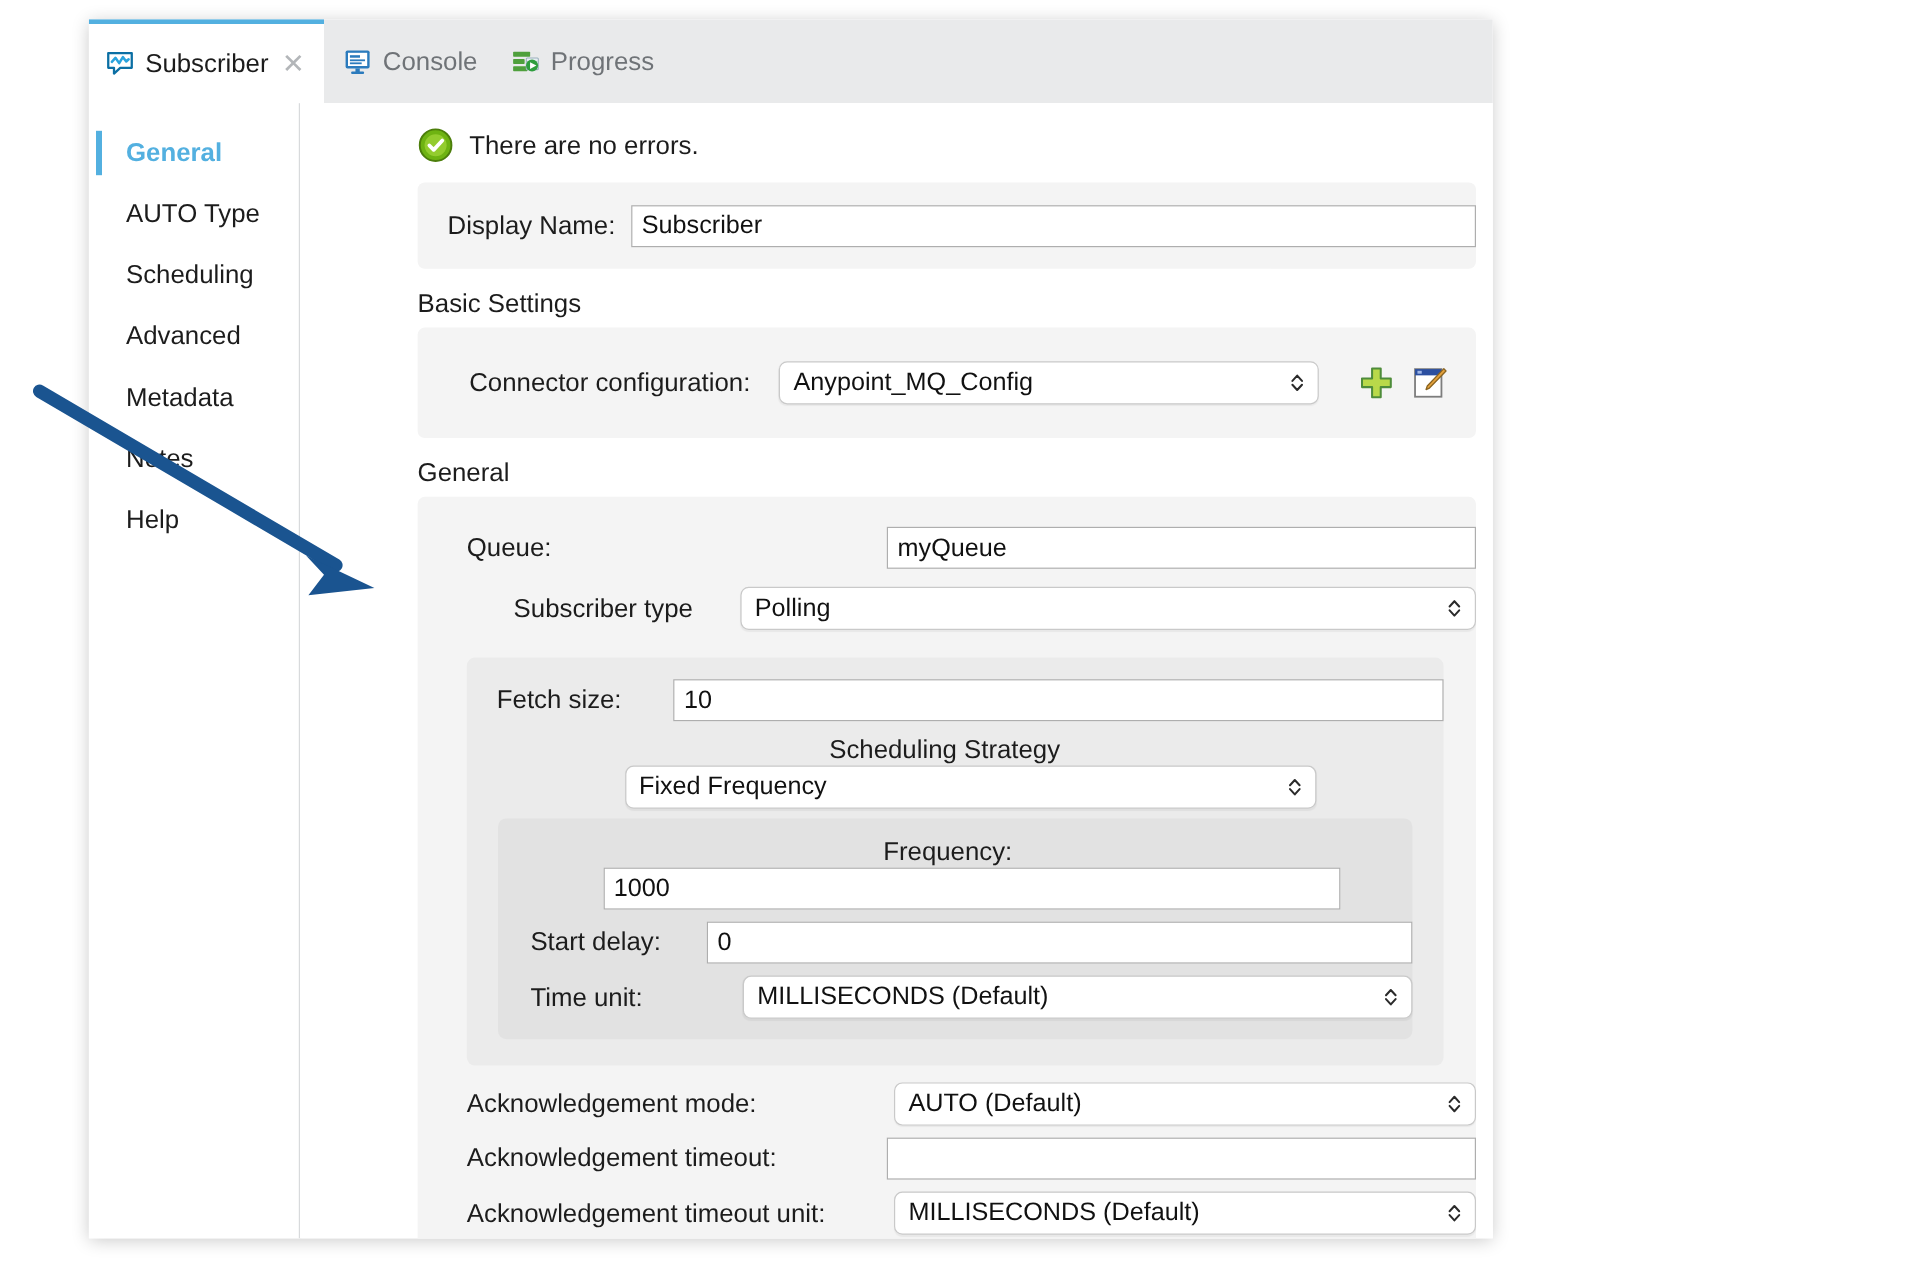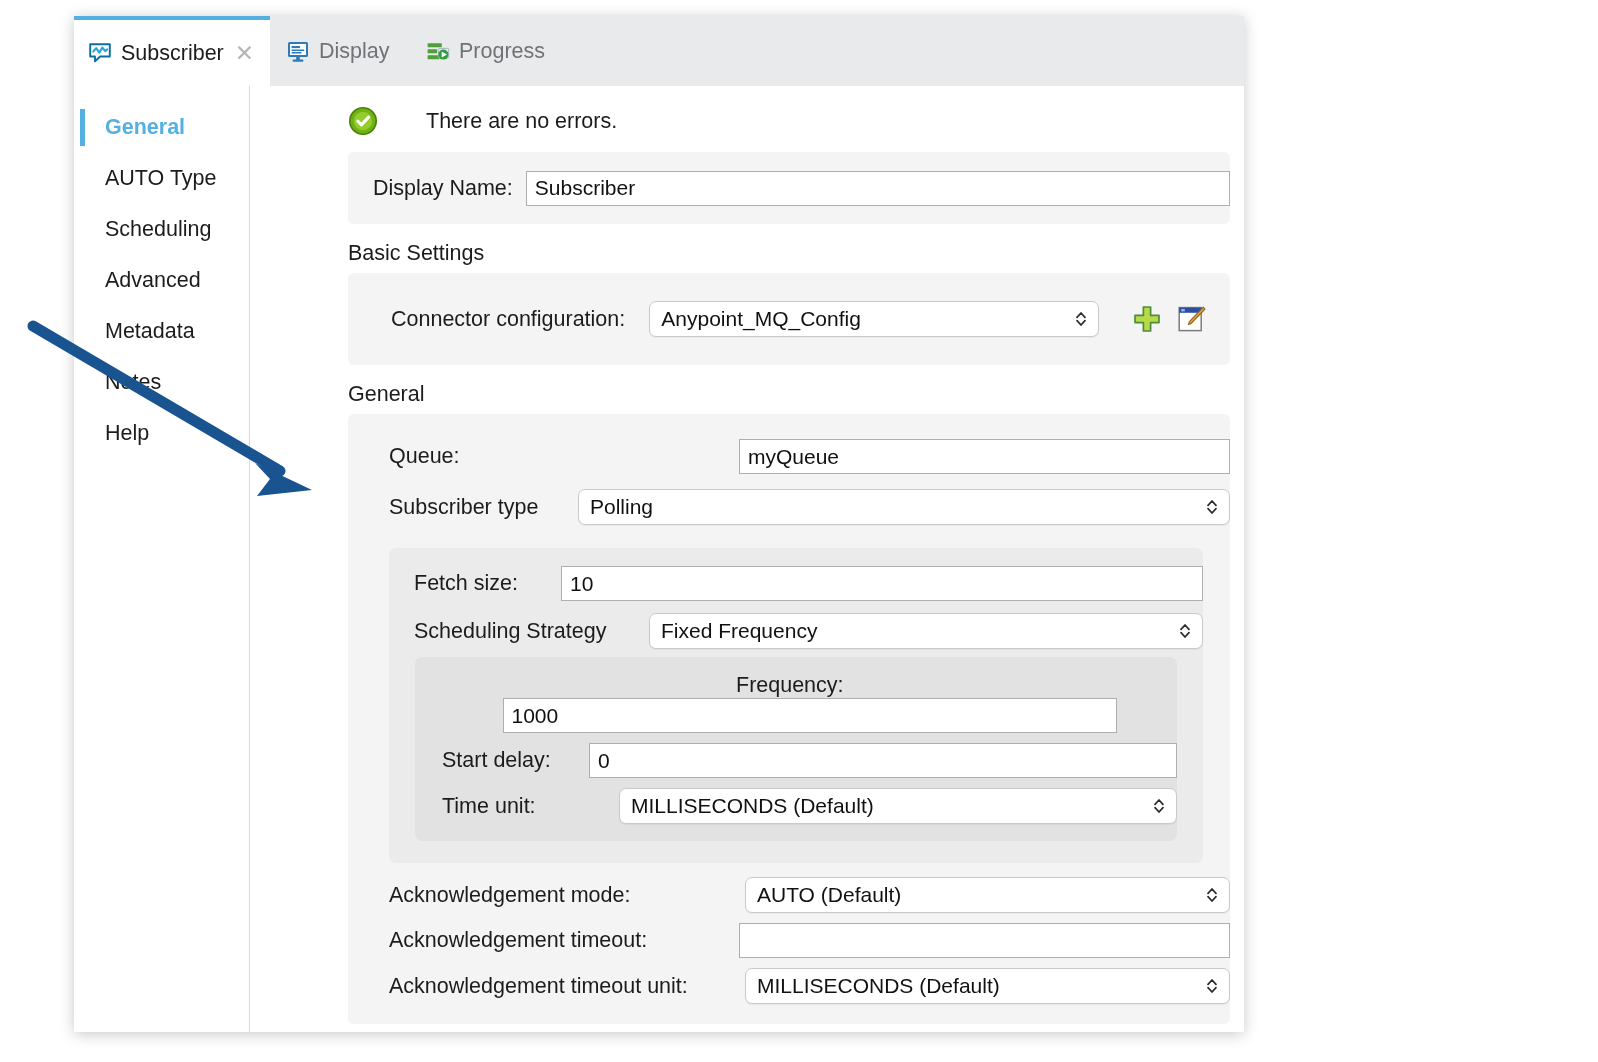--- a/index.html
+++ b/index.html
@@ -140,21 +140,20 @@
     background: #ffffff;
     padding: 0;
     box-sizing: border-box;
   }
 
   
   .status-row {
     display: flex;
     align-items: center;
     padding: 20px 0 16px 97px;
-    gap: 35px;
   }
   .status-ico { width: 30px; height: 30px; margin-right: 13px; flex: 0 0 30px; }
   .status-text { font-size: 21.5px; color: #1c1c1c; }
 
   
   .grp-l1 {
     margin: 0 14px 0 97px;
     background: #f4f4f4;
     border-radius: 6px;
     box-sizing: border-box;
@@ -268,21 +267,21 @@
           <svg viewBox="0 0 24 24" width="24" height="24">
             <rect x="2" y="3" width="20" height="15" rx="1.6" fill="#2b7bbd"></rect>
             <rect x="4" y="5" width="16" height="11" fill="#ffffff"></rect>
             <rect x="5.6" y="7" width="8.4" height="2.1" fill="#2b7bbd"></rect>
             <rect x="5.6" y="10.5" width="12.6" height="1.5" fill="#2b7bbd"></rect>
             <rect x="5.6" y="13" width="9.8" height="1.5" fill="#2b7bbd"></rect>
             <rect x="10.2" y="18" width="3.6" height="3" fill="#2b7bbd"></rect>
             <rect x="6.6" y="20.6" width="10.8" height="2.1" rx="0.9" fill="#2b7bbd"></rect>
           </svg>
         </span>
-        <span class="tab-label">Display</span>
+        <span class="tab-label">Console</span>
       </div>
 
       <div class="tab inactive tab-progress">
         <span class="tab-ico">
           <svg viewBox="0 0 24 24" width="24" height="24">
             <rect x="1.6" y="4.2" width="14.2" height="4.1" rx="0.6" fill="#4fa03c"></rect>
             <rect x="1.6" y="10.2" width="9.6" height="4.1" rx="0.6" fill="#4fa03c"></rect>
             <rect x="1.6" y="16.2" width="12.0" height="4.1" rx="0.6" fill="#4fa03c"></rect>
             <rect x="12.6" y="9.4" width="10.0" height="9.6" rx="0.8" fill="#e7eef3" stroke="#9bb0bd" stroke-width="0.9"></rect>
             <circle cx="17.4" cy="15.6" r="5.0" fill="#2f9e3e"></circle>
@@ -367,40 +366,40 @@
 
         <div class="grp-title">General</div>
         <div class="grp-l1" style="padding:14px 0 16px 0;">
 
           <div class="row" style="padding-left:41px;">
             <span class="lbl" style="width:350px;">Queue:</span>
             <input class="txt" style="width: 513px;" type="text" value="myQueue">
           </div>
 
           <div class="row" style="padding-left:41px;padding-top:4px;">
-            <span class="lbl" style="width:189px;">Subscriber type</span>
+            <span class="lbl" style="width:189px;margin-left:39px;">Subscriber type</span>
             <div class="sel" style="width:674px;">
               <span>Polling</span>
               <span class="chev">
                 <svg viewBox="0 0 14 20" width="14" height="20">
                   <polyline points="3,8.4 7,4 11,8.4" fill="none" stroke="#2b2b2b" stroke-width="1.7" stroke-linecap="round" stroke-linejoin="round"></polyline>
                   <polyline points="3,11.6 7,16 11,11.6" fill="none" stroke="#2b2b2b" stroke-width="1.7" stroke-linecap="round" stroke-linejoin="round"></polyline>
                 </svg>
               </span>
             </div>
           </div>
 
           <div class="grp-l2">
 
             <div class="row" style="padding-left:25px;padding-top:4px;padding-bottom:6px;">
               <span class="lbl" style="width:147px;">Fetch size:</span>
               <input class="txt" style="width: 670px;" type="text" value="10">
             </div>
 
-            <div class="row" style="padding-left:25px;padding-top:6px;padding-bottom:4px;">
+            <div class="row" style="padding-left:25px;padding-top:6px;padding-bottom:4px;flex-direction:column;">
               <span class="lbl" style="width:235px;">Scheduling Strategy</span>
               <div class="sel" style="width:576px;">
                 <span>Fixed Frequency</span>
                 <span class="chev">
                   <svg viewBox="0 0 14 20" width="14" height="20">
                     <polyline points="3,8.4 7,4 11,8.4" fill="none" stroke="#2b2b2b" stroke-width="1.7" stroke-linecap="round" stroke-linejoin="round"></polyline>
                     <polyline points="3,11.6 7,16 11,11.6" fill="none" stroke="#2b2b2b" stroke-width="1.7" stroke-linecap="round" stroke-linejoin="round"></polyline>
                   </svg>
                 </span>
               </div>

